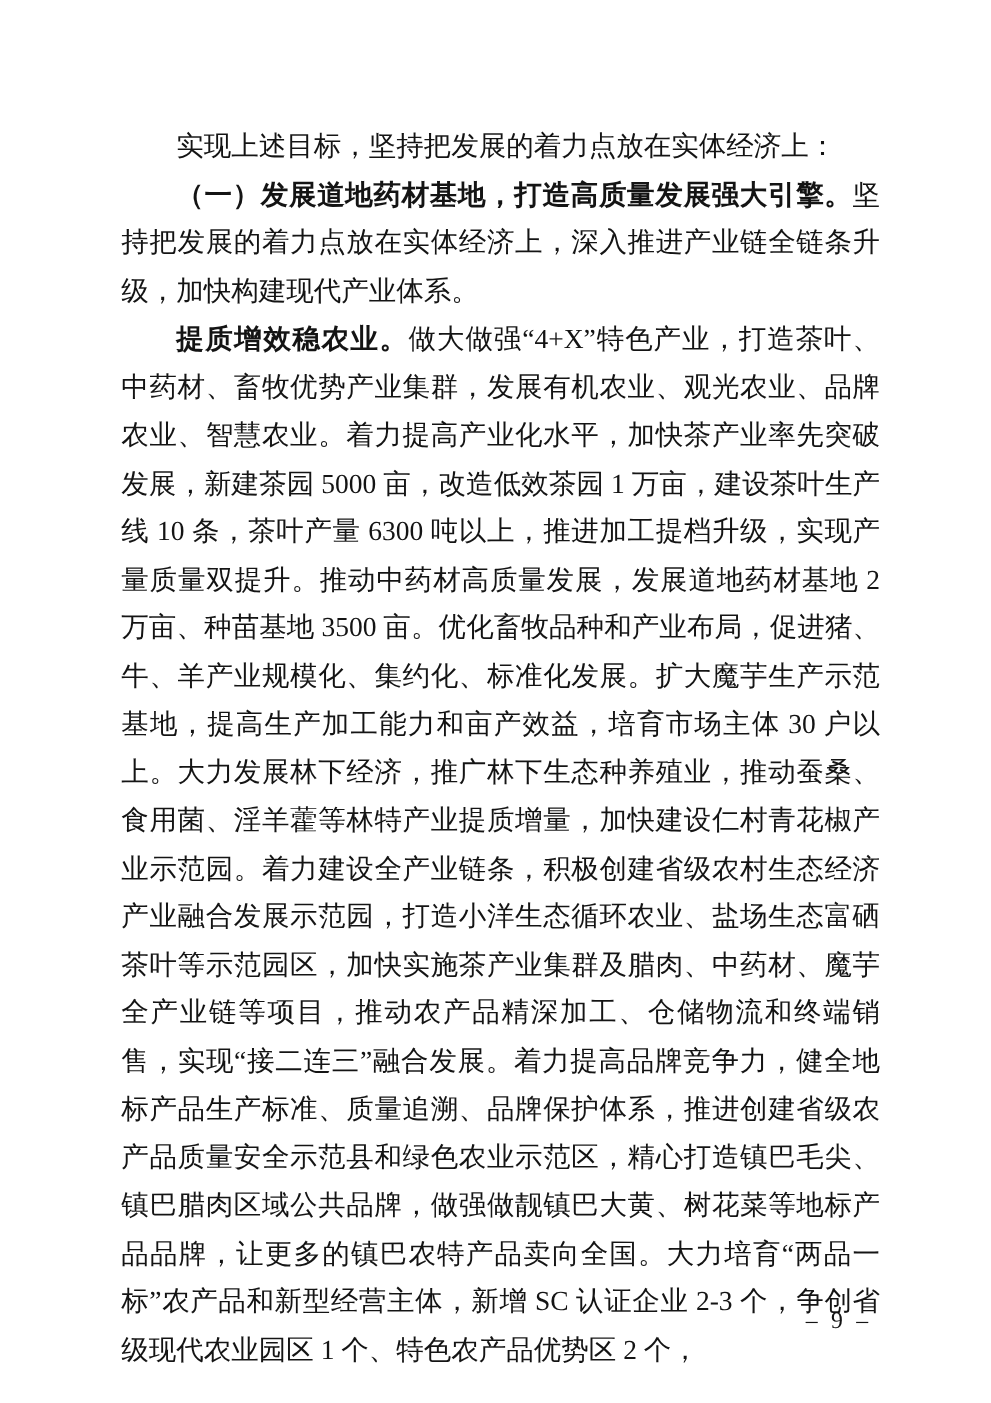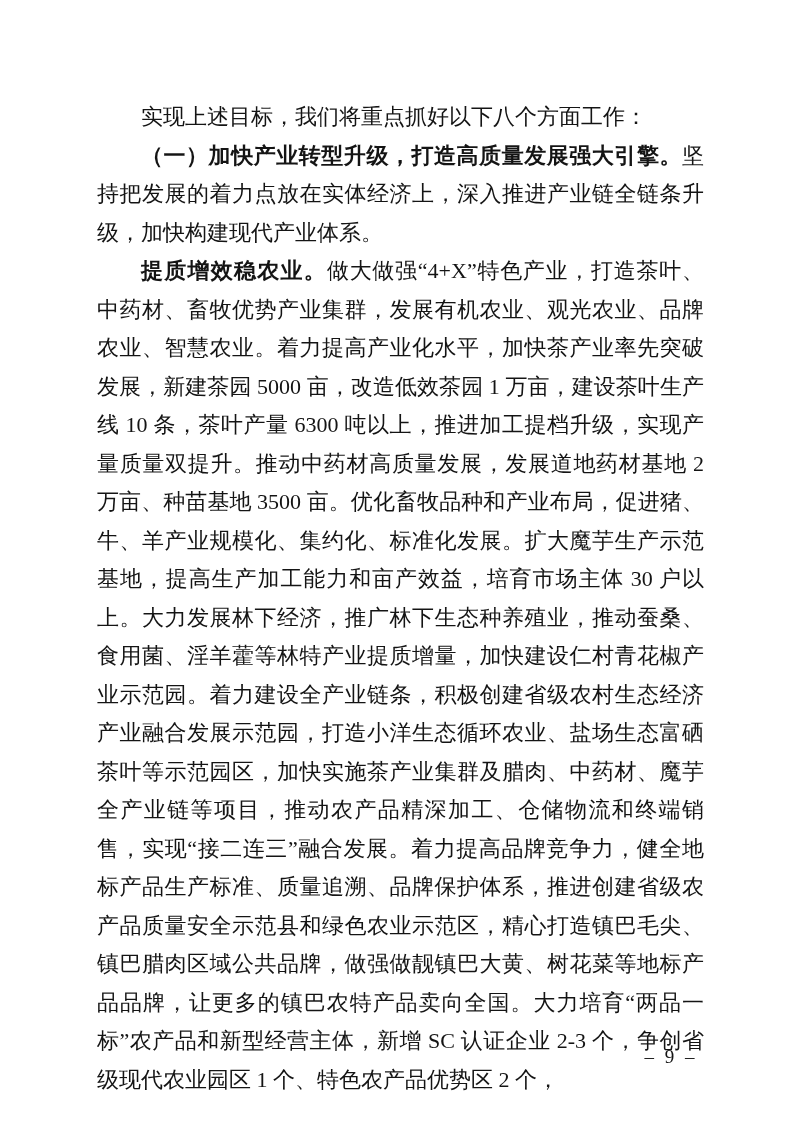--- a/index.html
+++ b/index.html
@@ -51,23 +51,23 @@
     color: #141414;
   }
 </style>
 </head>
 <body>
 
 <div class="page">
 
   <div class="doc-body">
 
-    <p class="para"><span class="seg-normal">实现上述目标，我们将重点抓好以下八个方面工作：</span></p>
+    <p class="para"><span class="seg-normal">实现上述目标，坚持把发展的着力点放在实体经济上：</span></p>
 
-    <p class="para"><span class="seg-bold">（一）加快产业转型升级，打造高质量发展强大引擎。</span><span class="seg-normal">坚持把发展的着力点放在实体经济上，深入推进产业链全链条升级，加快构建现代产业体系。</span></p>
+    <p class="para"><span class="seg-bold">（一）发展道地药材基地，打造高质量发展强大引擎。</span><span class="seg-normal">坚持把发展的着力点放在实体经济上，深入推进产业链全链条升级，加快构建现代产业体系。</span></p>
 
     <p class="para"><span class="seg-bold">提质增效稳农业。</span><span class="seg-normal">做大做强“4+X”特色产业，打造茶叶、中药材、畜牧优势产业集群，发展有机农业、观光农业、品牌农业、智慧农业。着力提高产业化水平，加快茶产业率先突破发展，新建茶园 5000 亩，改造低效茶园 1 万亩，建设茶叶生产线 10 条，茶叶产量 6300 吨以上，推进加工提档升级，实现产量质量双提升。推动中药材高质量发展，发展道地药材基地 2 万亩、种苗基地 3500 亩。优化畜牧品种和产业布局，促进猪、牛、羊产业规模化、集约化、标准化发展。扩大魔芋生产示范基地，提高生产加工能力和亩产效益，培育市场主体 30 户以上。大力发展林下经济，推广林下生态种养殖业，推动蚕桑、食用菌、淫羊藿等林特产业提质增量，加快建设仁村青花椒产业示范园。着力建设全产业链条，积极创建省级农村生态经济产业融合发展示范园，打造小洋生态循环农业、盐场生态富硒茶叶等示范园区，加快实施茶产业集群及腊肉、中药材、魔芋全产业链等项目，推动农产品精深加工、仓储物流和终端销售，实现“接二连三”融合发展。着力提高品牌竞争力，健全地标产品生产标准、质量追溯、品牌保护体系，推进创建省级农产品质量安全示范县和绿色农业示范区，精心打造镇巴毛尖、镇巴腊肉区域公共品牌，做强做靓镇巴大黄、树花菜等地标产品品牌，让更多的镇巴农特产品卖向全国。大力培育“两品一标”农产品和新型经营主体，新增 SC 认证企业 2-3 个，争创省级现代农业园区 1 个、特色农产品优势区 2 个，</span></p>
 
   </div>
 
   <div class="page-number">– 9 –</div>
 
 </div>
 
 </body></html>

